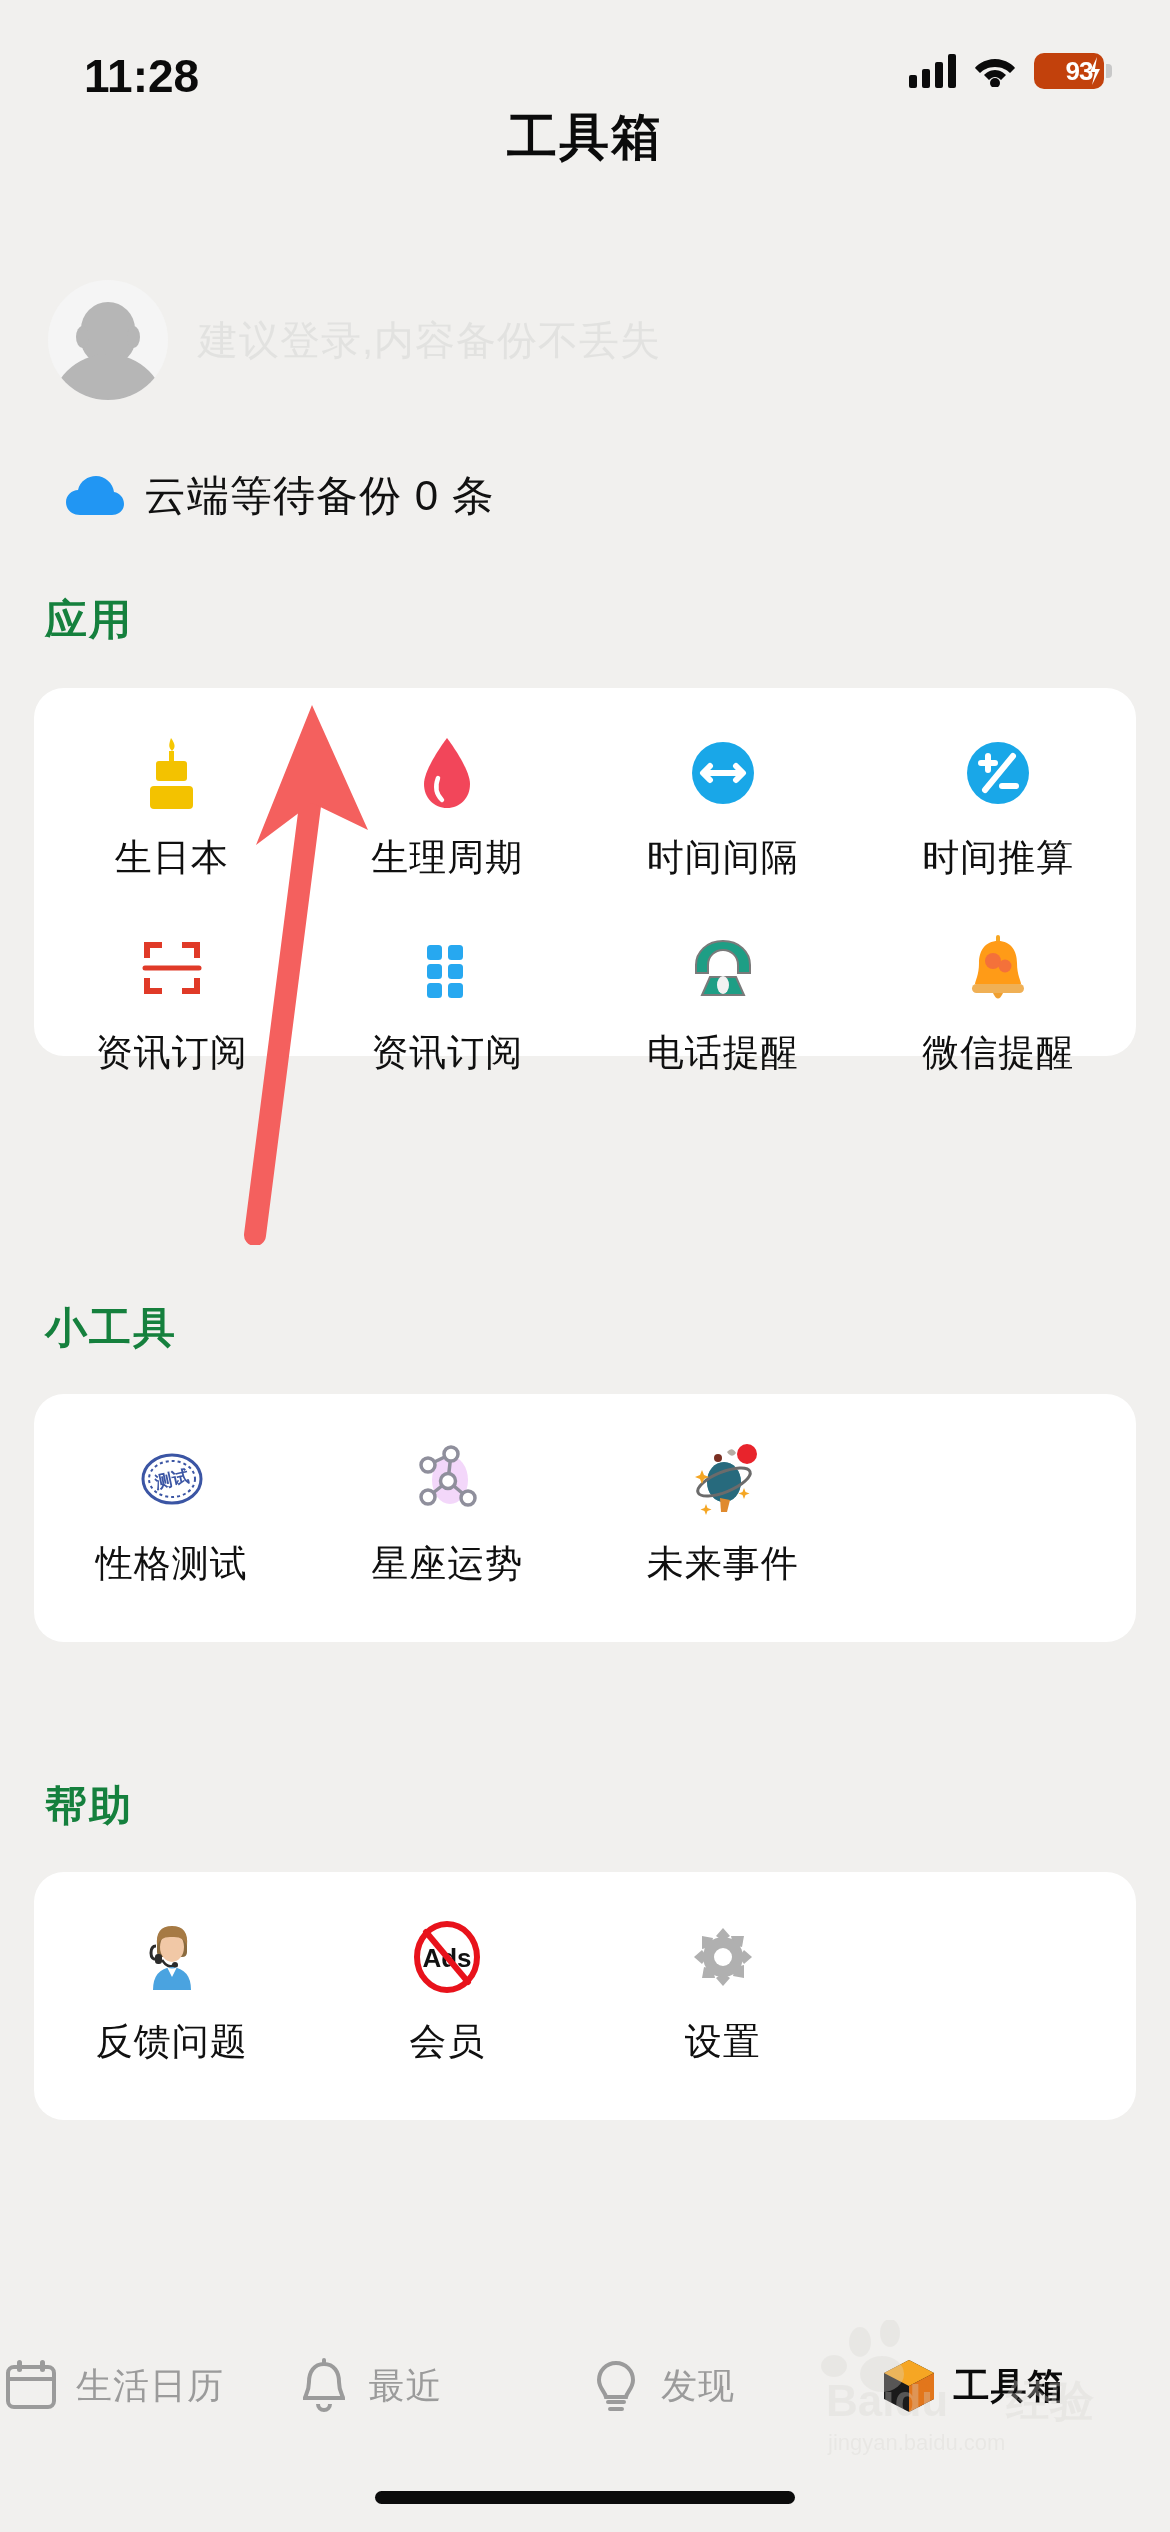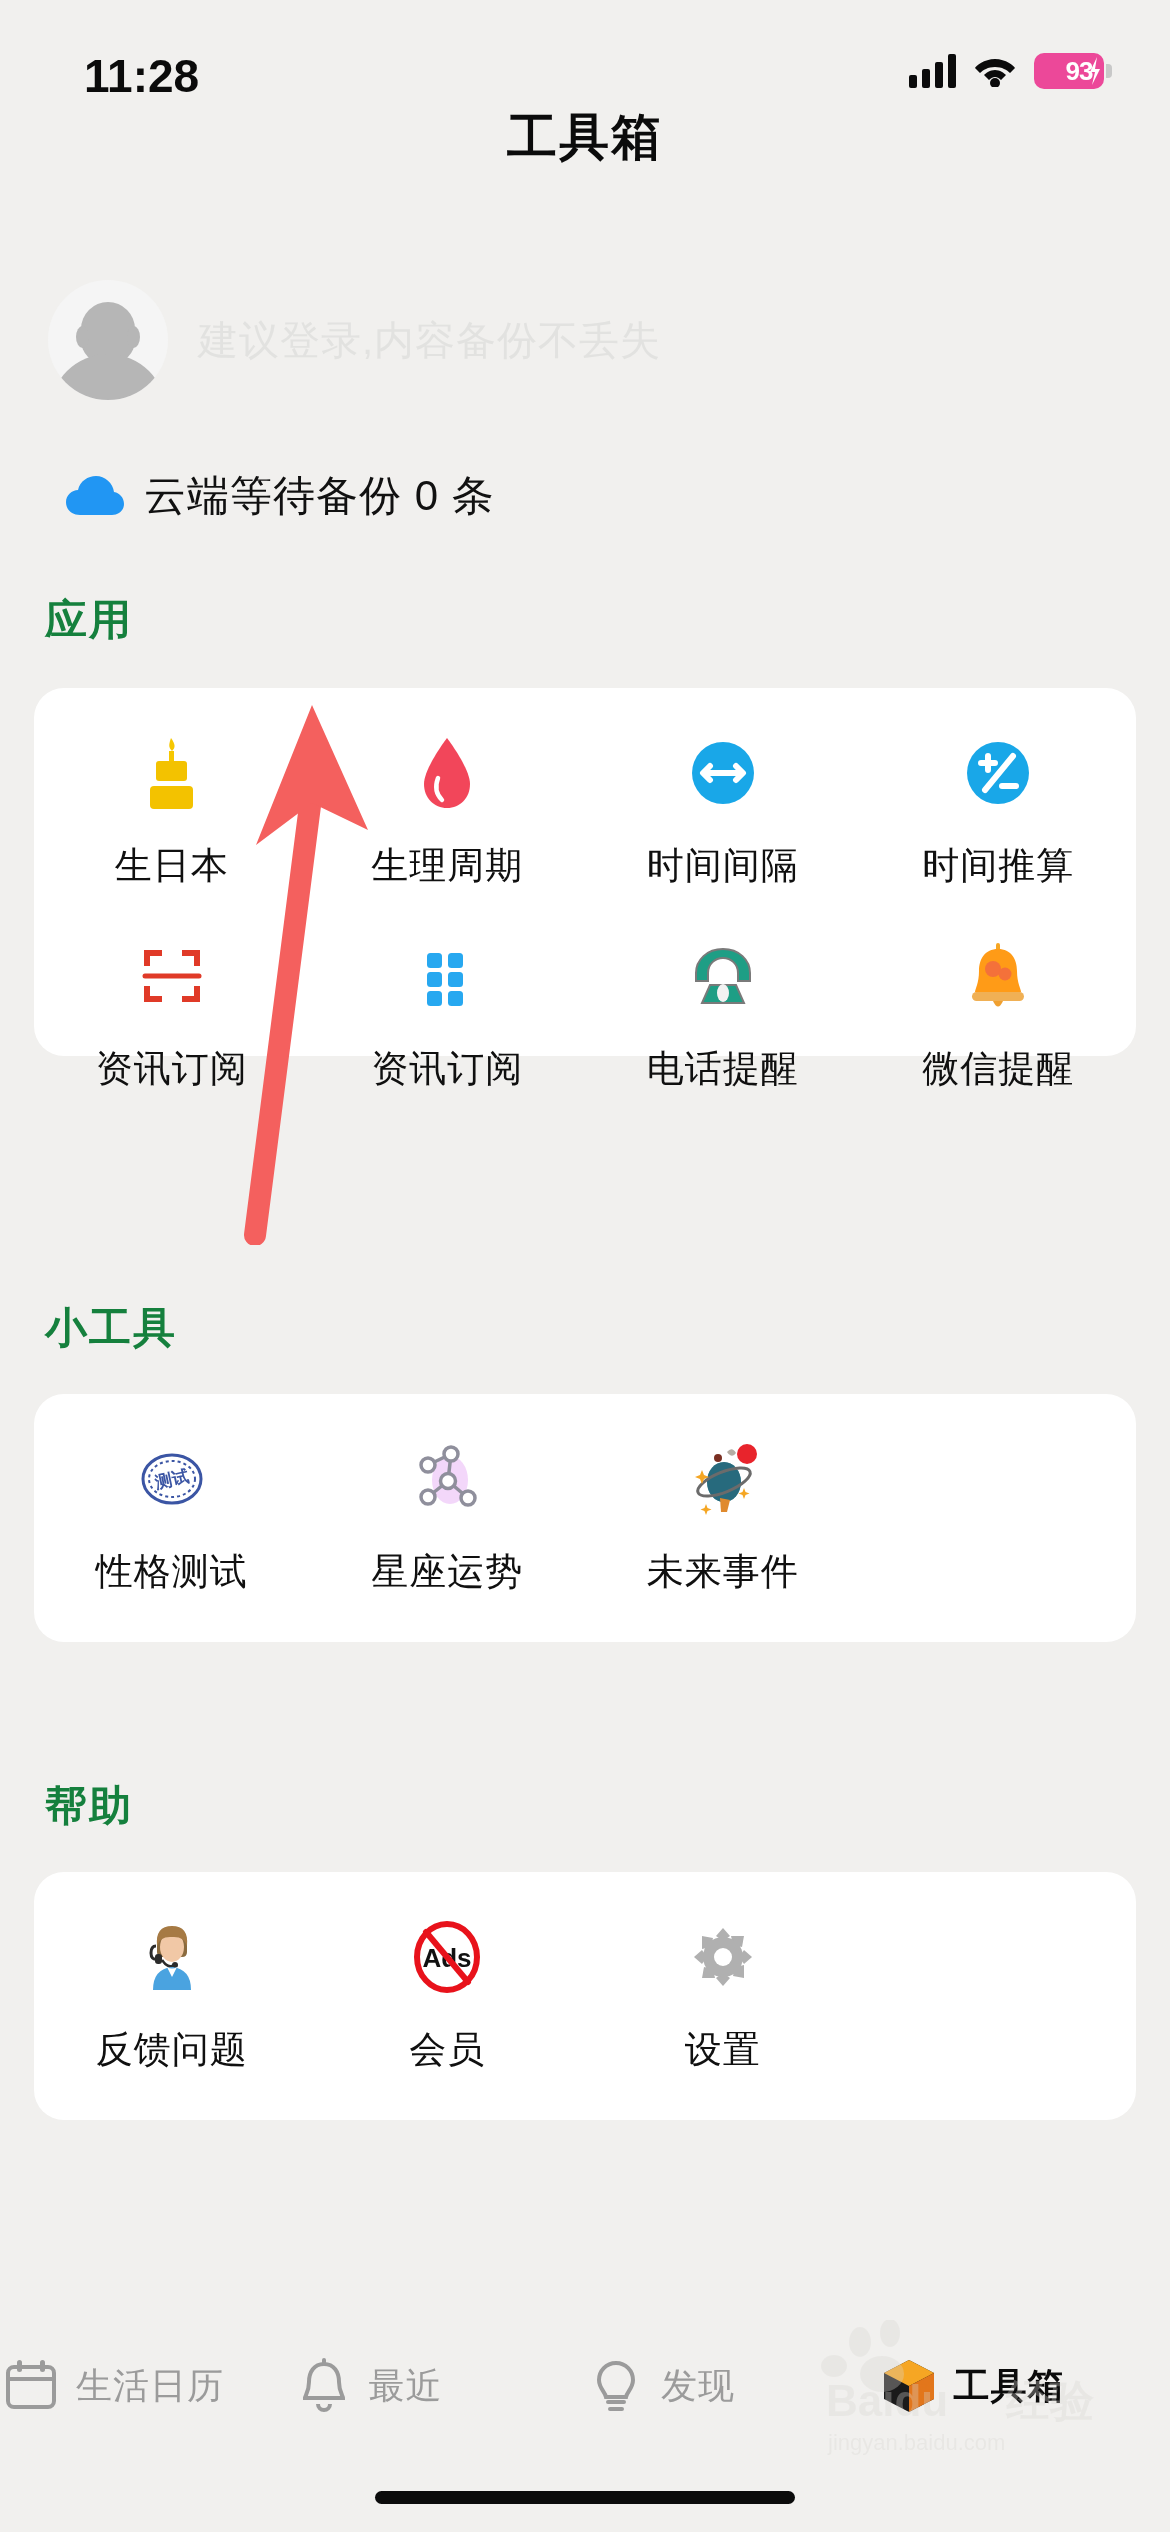--- a/index.html
+++ b/index.html
@@ -21,21 +21,21 @@
   .sb-right{ position:absolute; right:66px; top:36px; display:flex; align-items:center; gap:18px; }
   .signal{ display:flex; align-items:flex-end; gap:5px; height:34px; }
   .signal i{ display:block; width:8px; background:#0b0b0b; border-radius:2px; }
   .signal i:nth-child(1){ height:13px; }
   .signal i:nth-child(2){ height:19px; }
   .signal i:nth-child(3){ height:26px; }
   .signal i:nth-child(4){ height:34px; }
   .wifi{ width:42px; height:32px; position:relative; }
   .battery{
     position:relative; width:70px; height:36px; border-radius:10px;
-    background:#ec4899; display:flex; align-items:center; justify-content:center;padding-left:20px;
+    background:#c2410c; display:flex; align-items:center; justify-content:center;padding-left:20px;
   }
   .battery .pct{ font-size:26px; font-weight:700; color:#ffffff; letter-spacing:-1px; }
   .battery::after{
     content:""; position:absolute; right:-8px; top:11px; width:6px; height:14px;
     background:#c8c8c8; border-radius:0 4px 4px 0;
   }
   .bolt{ position:absolute; right:2px; top:4px; width:14px; height:28px; }
 
   
   .page-title{
@@ -78,21 +78,21 @@
     background:#ffffff; border-radius:30px;
   }
   .grid4{ display:grid; grid-template-columns:repeat(4,1fr); }
   .grid3{ display:grid; grid-template-columns:repeat(4,1fr); }
   .cell{
     display:flex; flex-direction:column; align-items:center; justify-content:flex-start;
     padding-top:42px;
   }
   .cell .ico{ width:86px; height:86px; position:relative; display:flex; align-items:center; justify-content:center; }
   .cell .lbl{
-    margin-top:25px; font-size:37px; color:#101010; font-weight:400; letter-spacing:1px; white-space:nowrap;text-align:center;
+    margin-top:17px; font-size:37px; color:#101010; font-weight:400; letter-spacing:1px; white-space:nowrap;text-align:center;
   }
 
   
   .tabbar{
     position:absolute; left:0; bottom:0; width:1170px; height:205px; background:#f1f0ee;
     display:grid; grid-template-columns:repeat(4,1fr); align-items:start; padding-top:28px;
   }
   .tab{ display:flex; flex-direction:row; align-items:center; gap:14px; }
   .tab .tico{ width:62px; height:62px; position:relative; display:flex; align-items:center; justify-content:center; }
   .tab .tlbl{ font-size:36px; color:#9b9b9b; letter-spacing:1px; }

